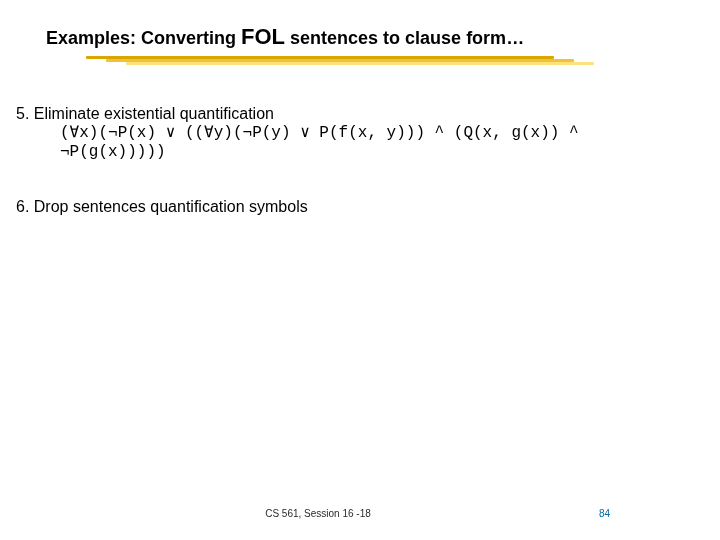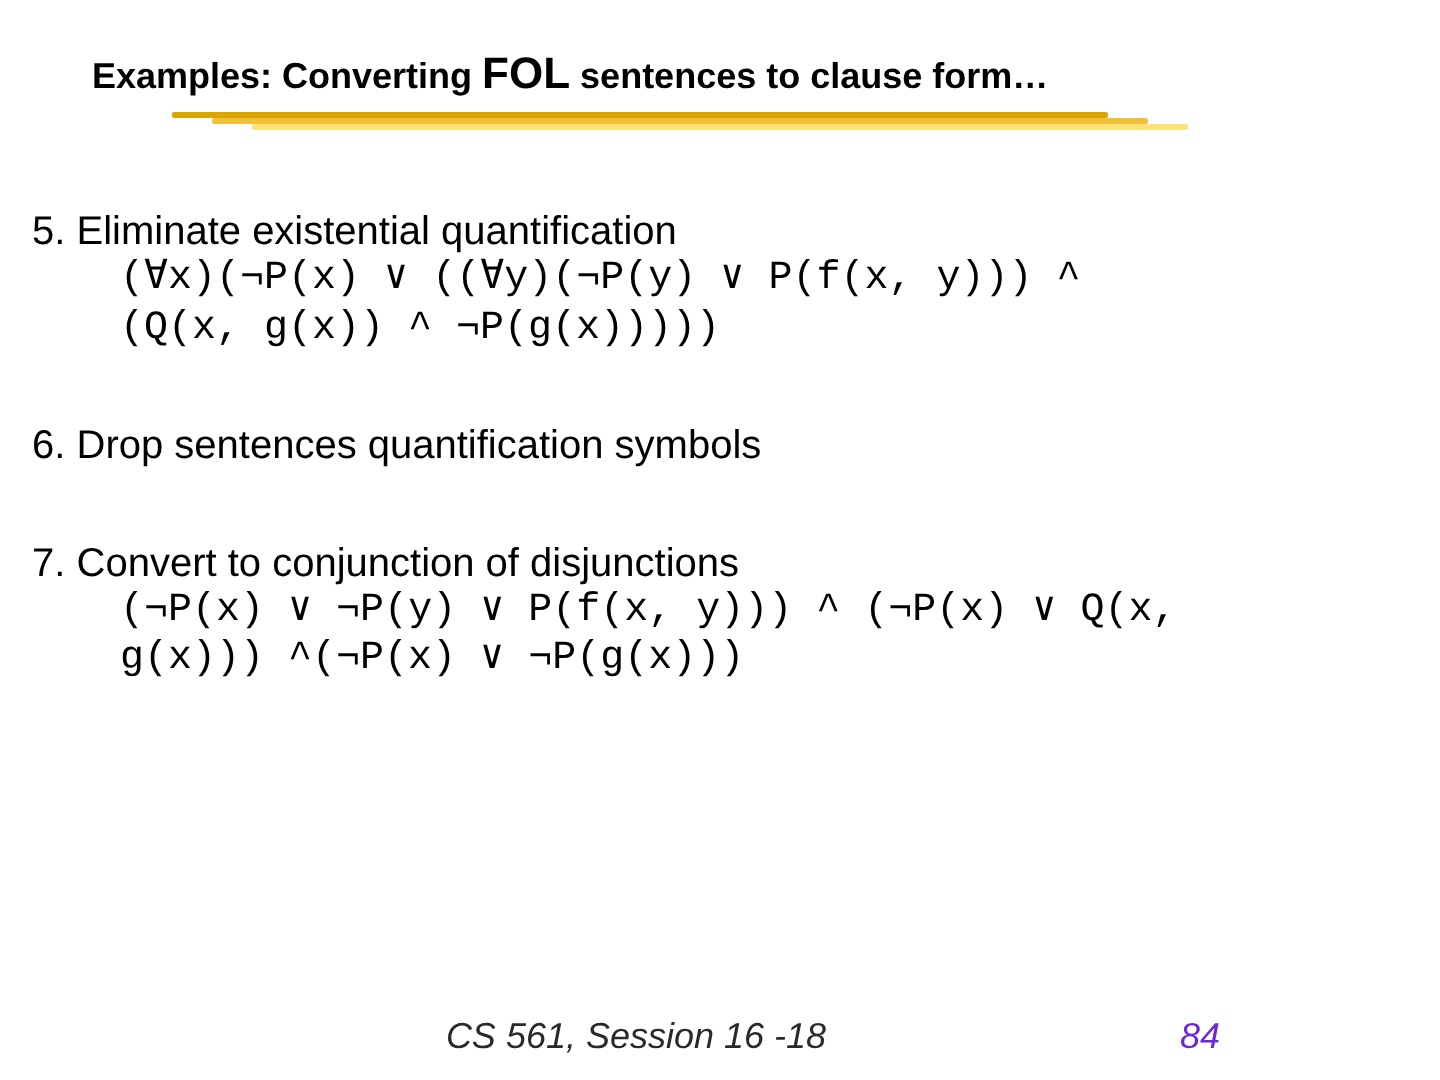--- a/index.html
+++ b/index.html
@@ -48,21 +48,21 @@
   .bar1 { left: 40px;  top: 0px; width: 468px; }
   .bar2 { left: 60px;  top: 3px; width: 468px; background: #f0c23a; }
   .bar3 { left: 80px;  top: 6px; width: 468px; background: #ffe17a; }
 
   
   .body {
     position: absolute;
     left: 16px;
     right: 36px;
     top: 104px;
-    font-size: 20px;
+    font-size: 16px;
     line-height: 1.22;
   }
   .item {
     margin-bottom: 34px;
   }
   .item-head {
     
   }
   .item-expr {
     
@@ -70,34 +70,33 @@
     font-family: Liberation Mono, monospace;
   }
 
   
   .footer {
     position: absolute;
     bottom: 14px;
     left: 0;
     right: 0;
     height: 18px;
-    font-size: 18px;
-    font-style: italic;
+    font-size: 10px;
   }
   .footer .course {
     position: absolute;
     left: 0;
     right: 0;
     text-align: center;
     color: #2a2a2a;
   }
   .footer .pagenum {
     position: absolute;
     right: 26px;
-    color: #6d28d9;
+    color: #0369a1;
   }
 </style>
 </head>
 <body>
 
 <div class="slide">
 
   <div class="title-wrap">
     <div class="title">
       <span>Examples: Converting </span><span class="fol">FOL</span><span> sentences to clause form…</span>
@@ -120,25 +119,20 @@
     </div>
 
     <div class="item">
       <div class="item-head">
         <span>6.</span>
         <span>Drop sentences quantification symbols</span>
       </div>
     </div>
 
     <div class="item">
-      <div class="item-head">
-        <span>7.</span>
-        <span>Convert to conjunction of disjunctions</span>
-      </div>
-      <div class="item-expr">(¬P(x) ∨ ¬P(y) ∨ P(f(x, y))) ^ (¬P(x) ∨ Q(x, g(x))) ^(¬P(x) ∨ ¬P(g(x)))</div>
     </div>
 
   </div>
 
   <div class="footer">
     <div class="course">CS 561,  Session 16 -18</div>
     <div class="pagenum">84</div>
   </div>
 
 </div>

